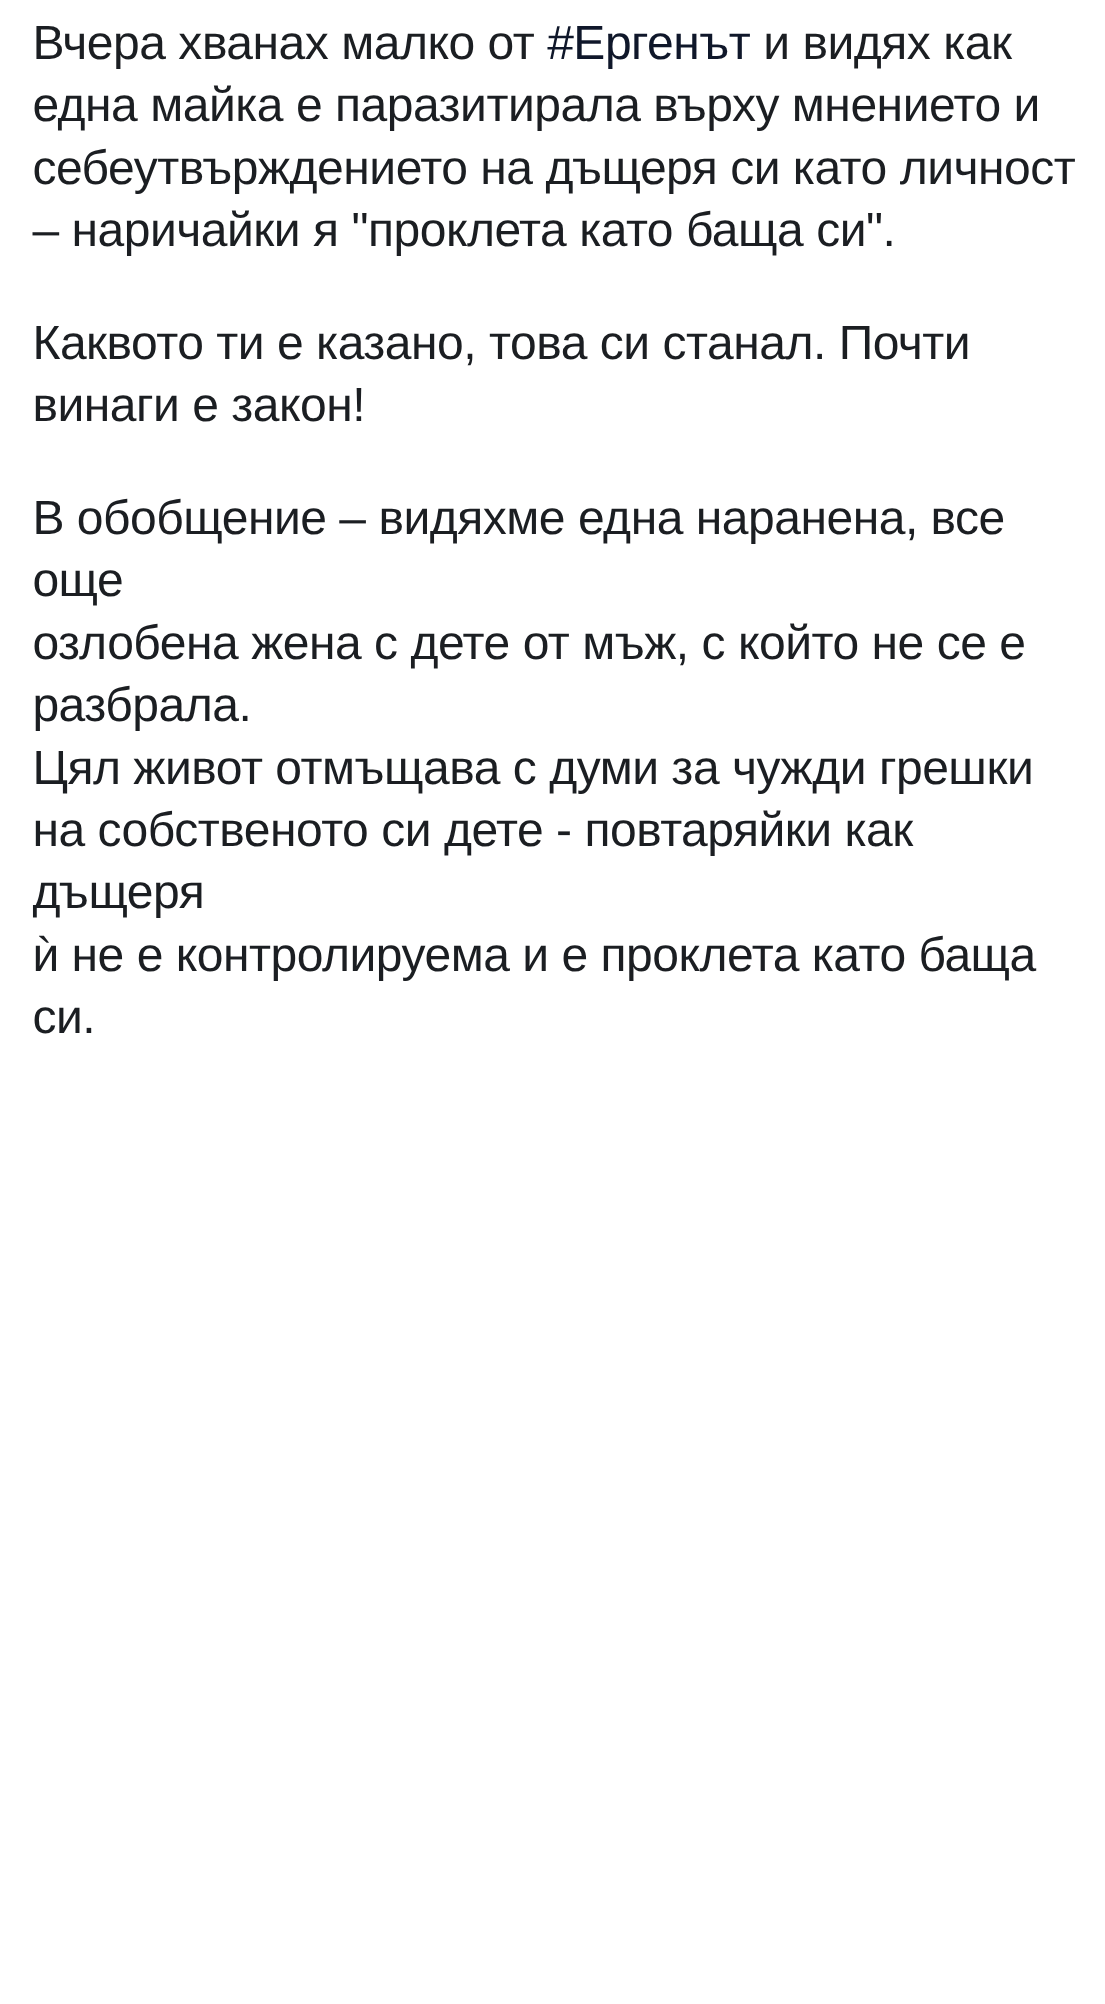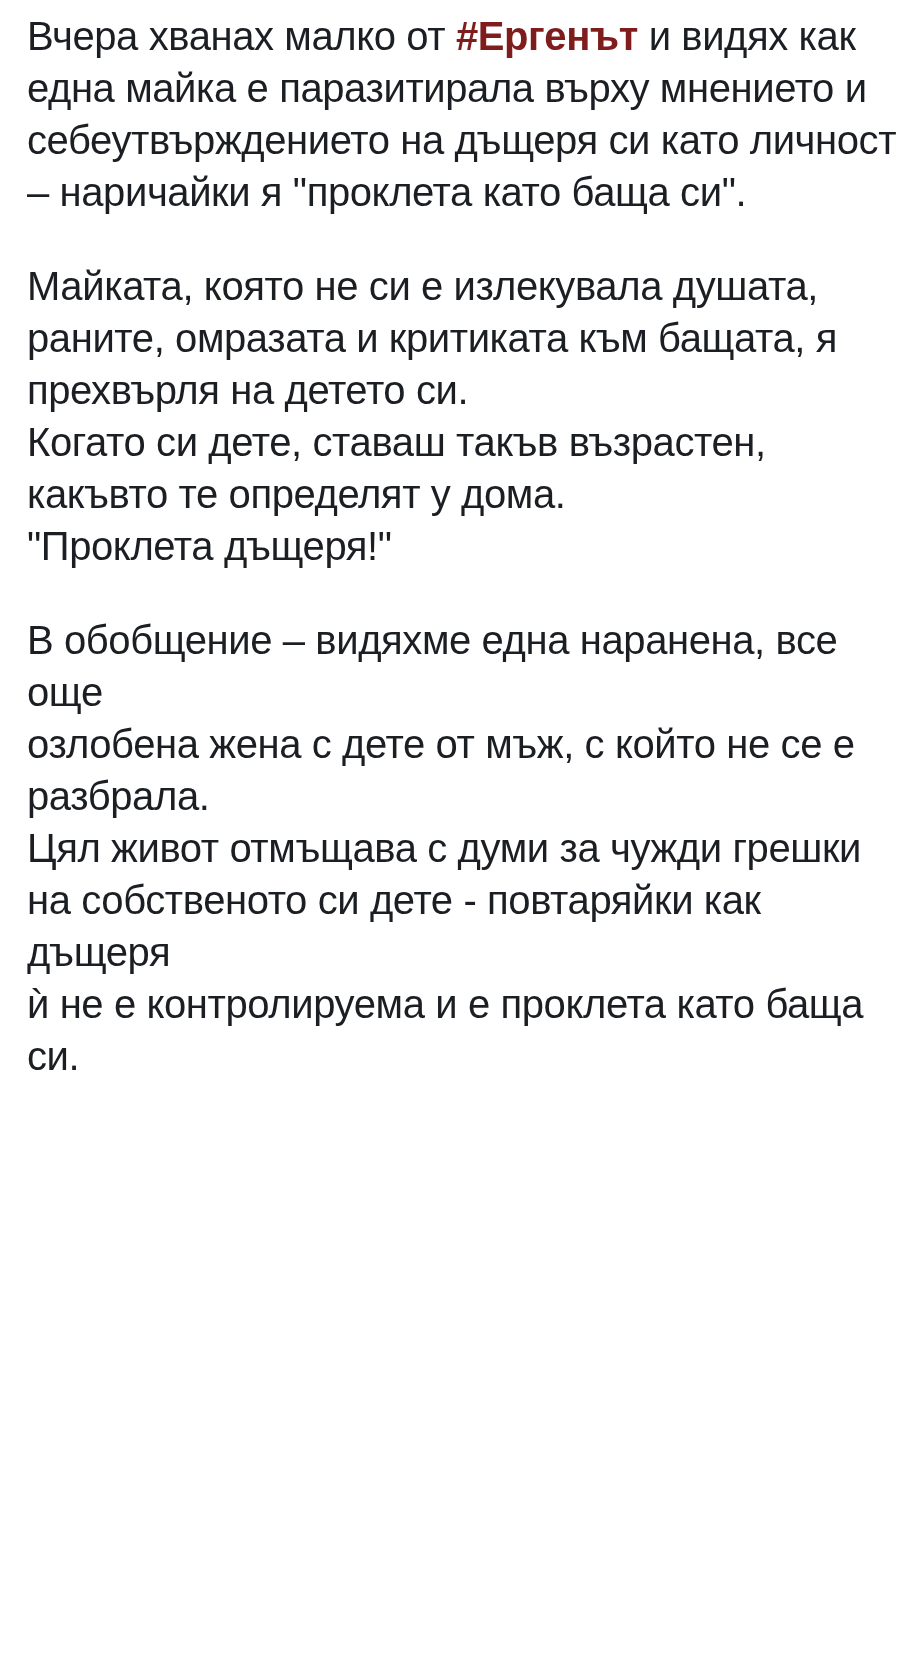--- a/index.html
+++ b/index.html
@@ -23,41 +23,37 @@
     color: #1b1e22;
   }
   .para {
     margin: 0 0 42px 0;
     white-space: pre-line;
   }
   .para:last-child {
     margin-bottom: 0;
   }
   .hashtag {
-    color: #7f1d1d;
-    font-weight: bold;
+    color: #0f172a;
+    font-weight: normal;
     text-decoration: none;
     cursor: pointer;
   }
 </style>
 </head>
 <body>
 
 <div class="post">
   <p class="para"><span>Вчера хванах малко от </span><a class="hashtag">#Ергенът</a><span> и видях как
 една майка е паразитирала върху мнението и
 себеутвърждението на дъщеря си като личност
 – наричайки я "проклета като баща си".</span></p>
 
-  <p class="para">Майката, която не си е излекувала душата,
-раните, омразата и критиката към бащата, я
-прехвърля на детето си.
-Когато си дете, ставаш такъв възрастен,
-какъвто те определят у дома.
-"Проклета дъщеря!"</p>
+  <p class="para">Каквото ти е казано, това си станал. Почти
+винаги е закон!</p>
   <p class="para">В обобщение – видяхме една наранена, все още
 озлобена жена с дете от мъж, с който не се е
 разбрала.
 Цял живот отмъщава с думи за чужди грешки
 на собственото си дете - повтаряйки как дъщеря
 ѝ не е контролируема и е проклета като баща си.</p>
 
 </div>
 
 </body></html>

